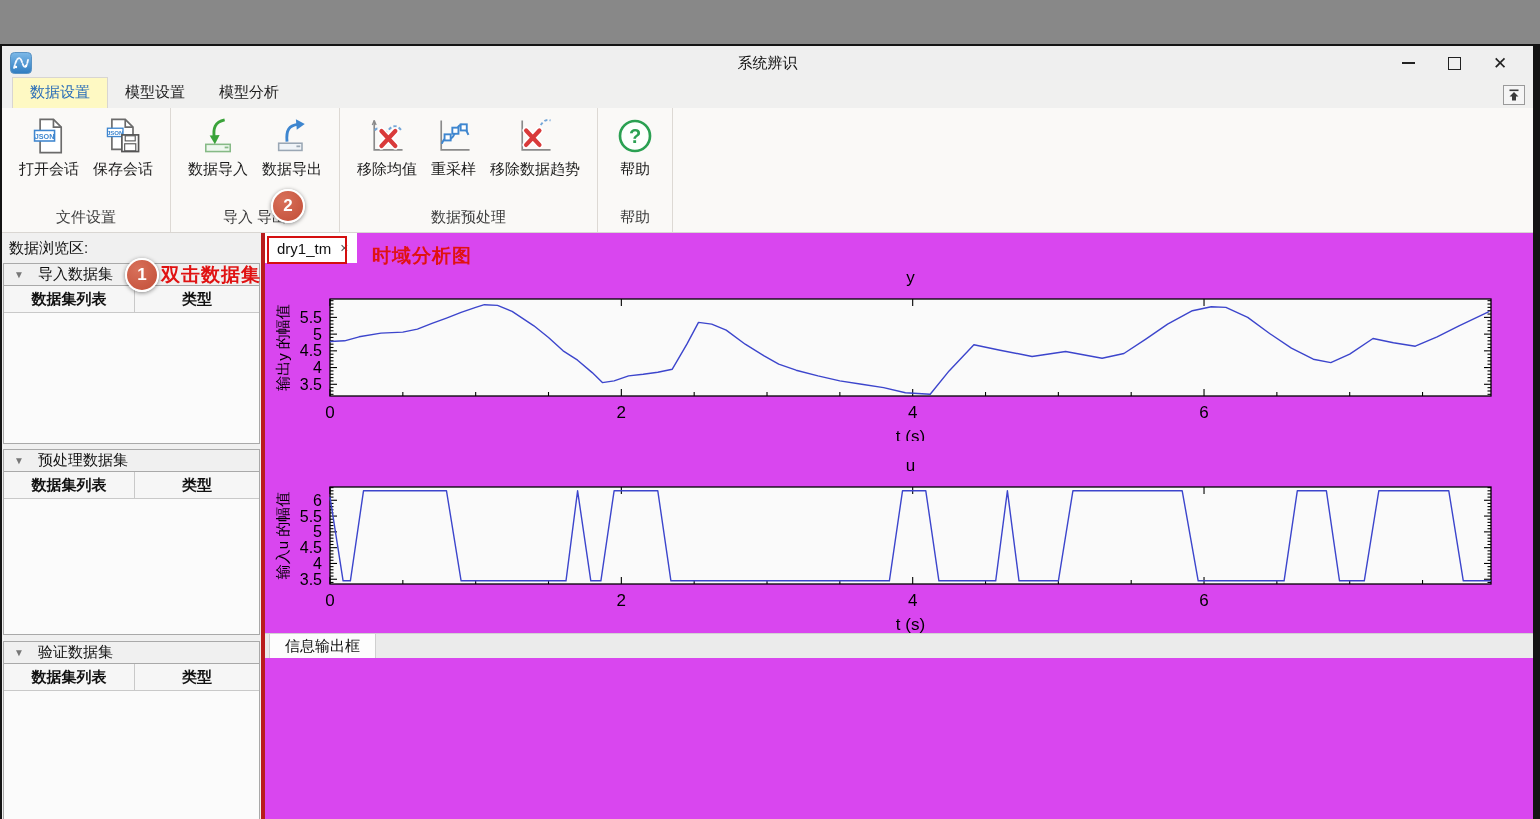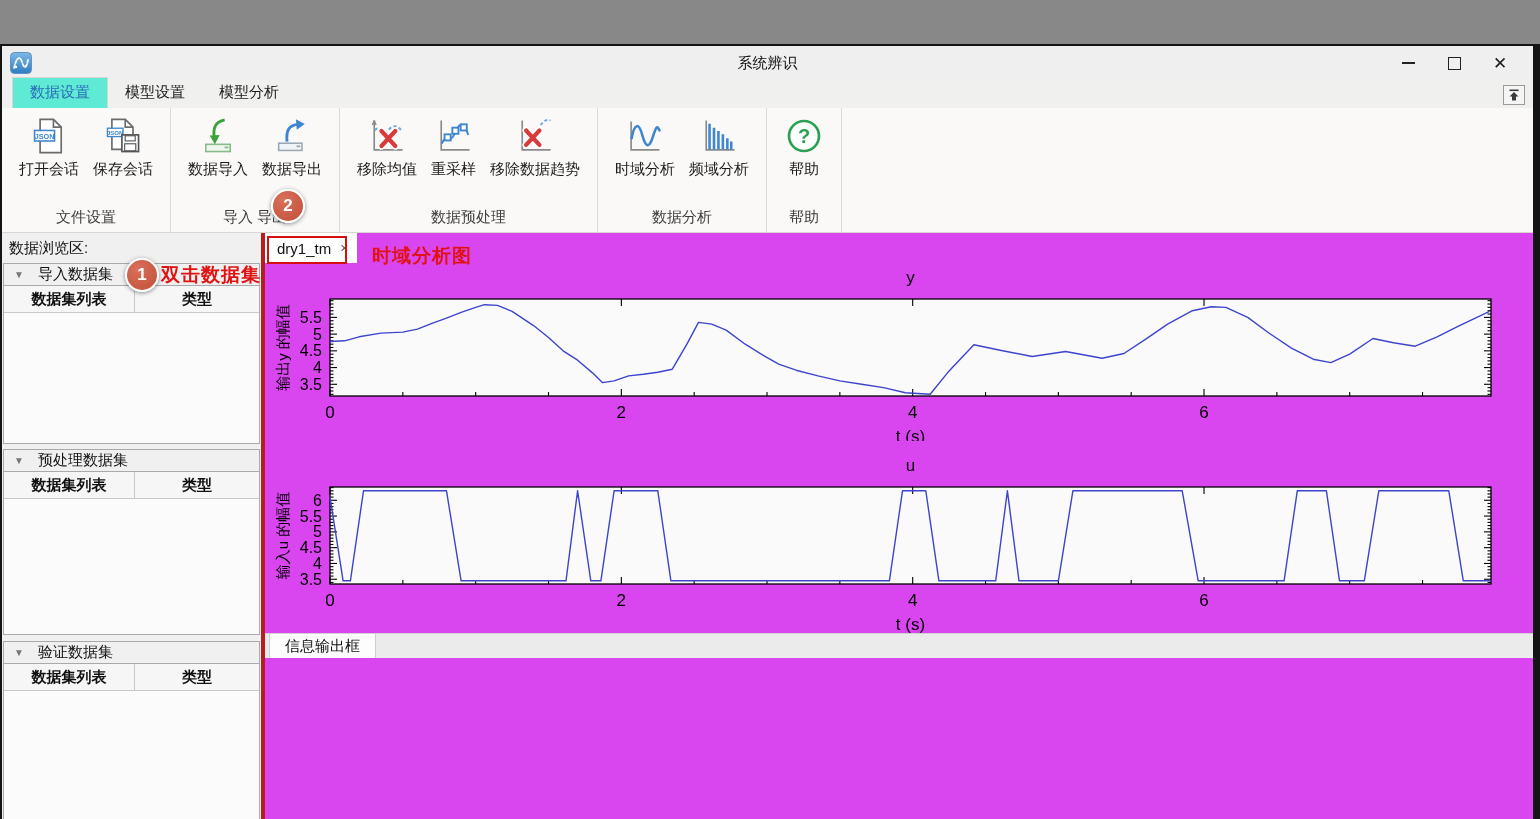--- a/index.html
+++ b/index.html
@@ -18,21 +18,21 @@
   .appicon { position:absolute; left:8px; top:6px; width:22px; height:22px; }
   .title { position:absolute; left:0; right:0; text-align:center; font-size:15px; color:#111; }
   .wctrls { position:absolute; right:10px; top:0; height:34px; display:flex; align-items:center; }
   .wbtn { width:46px; height:30px; display:flex; align-items:center; justify-content:center; cursor:default; }
   .min-glyph { width:13px; height:0; border-top:2px solid #222; }
   .max-glyph { width:13px; height:13px; border:1.6px solid #222; }
   .close-glyph { font-size:17px; color:#222; line-height:1; }
   
   .ribbontabs { height:28px; background:#f0f0ef; display:flex; align-items:flex-end; padding-left:10px; position:relative; flex:0 0 auto; }
   .rtab { font-size:15px; padding:5px 17px 6px; color:#1a1a1a; }
-  .rtab.active { background:#5eead4; color:#2a6db8; border:1px solid #d8d5d2; border-bottom:none; }
+  .rtab.active { background:#fef9c3; color:#2a6db8; border:1px solid #d8d5d2; border-bottom:none; }
   .collapse-btn { position:absolute; right:8px; bottom:3px; width:22px; height:20px; border:1px solid #9a9a9a; background:#f5f5f5; display:flex; align-items:center; justify-content:center; }
   
   .ribbon { height:125px; background:#faf9f7; border-bottom:1px solid #d9d6d2; display:flex; flex:0 0 auto; }
   .rgroup { display:flex; flex-direction:column; border-right:1px solid #ddd9d4; }
   .rbtns { flex:1; display:flex; align-items:flex-start; padding:8px 10px 0; justify-content:flex-start; }
   .rbtn { display:flex; flex-direction:column; align-items:center; padding:0 7px; cursor:default; }
   .rbtn .rlabel { font-size:15px; color:#1c1c1c; margin-top:4px; white-space:nowrap; }
   .rgrouplabel { text-align:center; font-size:15px; color:#3d3d3d; padding:2px 6px 5px; white-space:nowrap; }
   
   .bodyrow { flex:1; display:flex; overflow:hidden; }
@@ -199,39 +199,20 @@
               <path d="M7 27 C13 25, 18 17, 22 10 S29 3, 32 4" fill="none" stroke="#74a6d8" stroke-width="1.8" stroke-dasharray="3 2"></path>
               <path d="M10 13 L22 26 M22 13 L10 26" stroke="#fff" stroke-width="6.5" stroke-linecap="round"></path>
               <path d="M10 13 L22 26 M22 13 L10 26" stroke="#d93a3a" stroke-width="3.8" stroke-linecap="round"></path>
             </svg>
             <span class="rlabel">移除数据趋势</span>
           </div>
         </div>
         <div class="rgrouplabel">数据预处理</div>
       </div>
 
-      <div class="rgroup">
-        <div class="rbtns">
-          <div class="rbtn">
-            <svg width="40" height="40" viewBox="0 0 36 36">
-              <path d="M5.5 5 V30.5 H31" fill="none" stroke="#8a8a8a" stroke-width="1.5"></path>
-              <path d="M6 20 C8.5 6, 12.5 6, 15.5 17 S21.5 30, 25 19 S29 9, 31 13" fill="none" stroke="#3e86cf" stroke-width="2.3" stroke-linecap="round"></path>
-            </svg>
-            <span class="rlabel">时域分析</span>
-          </div>
-          <div class="rbtn">
-            <svg width="40" height="40" viewBox="0 0 36 36">
-              <path d="M6.5 4 V30.5 H32" fill="none" stroke="#8a8a8a" stroke-width="1.5"></path>
-              <path d="M9.5 30 V7 M13.5 30 V10.5 M17.5 30 V13.5 M21.5 30 V16.5 M25.5 30 V20 M29 30 V23" stroke="#3e86cf" stroke-width="2.3"></path>
-            </svg>
-            <span class="rlabel">频域分析</span>
-          </div>
-        </div>
-        <div class="rgrouplabel">数据分析</div>
-      </div>
 
       <div class="rgroup">
         <div class="rbtns">
           <div class="rbtn">
             <svg width="40" height="40" viewBox="0 0 36 36">
               <circle cx="18" cy="18" r="13.5" fill="#fdfffd" stroke="#2ba052" stroke-width="2.4"></circle>
               <text x="18" y="24.5" font-size="18" font-weight="bold" fill="#2ba052" text-anchor="middle" font-family="Liberation Sans,sans-serif">?</text>
             </svg>
             <span class="rlabel">帮助</span>
           </div>

